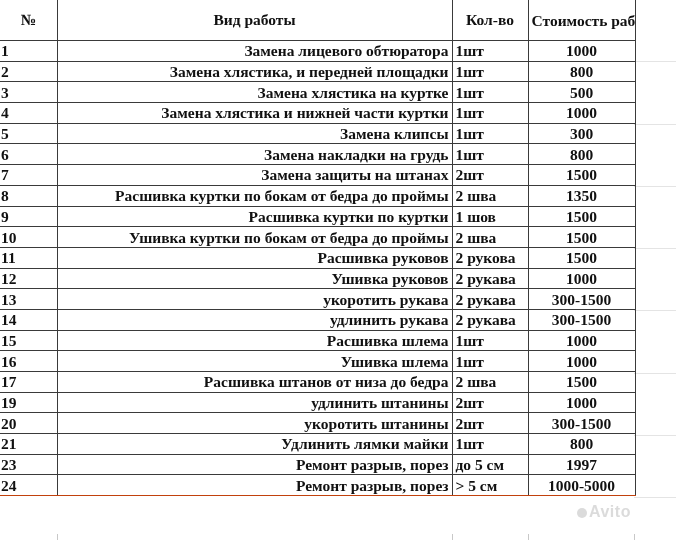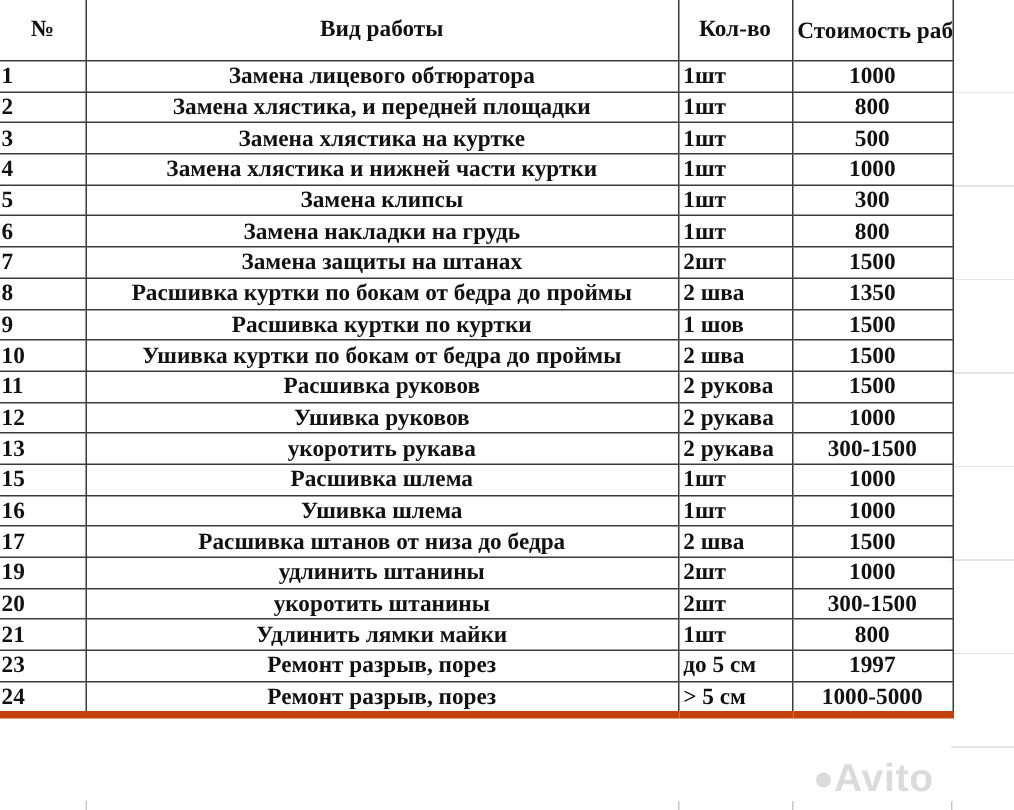--- a/index.html
+++ b/index.html
@@ -65,43 +65,43 @@
     table.price tbody td {
       height: 19.7px;
       font-size: 15.5px;
       line-height: 19px;
     }
     table.price tbody td.num {
       text-align: left;
       border-left: none;
       padding-left: 1px;
     }
-    table.price tbody td.work { text-align: center; }
+    table.price tbody td.work { text-align: right; }
     table.price tbody td.qty { text-align: left; }
     table.price tbody td.cost { text-align: center; }
-    table.price tbody tr:last-child td { border-bottom: 5px solid #c2410c; font-family: Liberation Serif, serif; }
+    table.price tbody tr:last-child td { border-bottom: 1px solid #c2410c; font-family: Liberation Serif, serif; }
 
     .tail-row {
       position: absolute;
       left: 0;
       top: 534px;
       width: 635px;
       height: 6px;
     }
     .tail-row .v1 { position: absolute; left: 57px; top: 0; width: 1px; height: 6px; background: #c8c8c8; }
     .tail-row .v2 { position: absolute; left: 452px; top: 0; width: 1px; height: 6px; background: #c8c8c8; }
     .tail-row .v3 { position: absolute; left: 528px; top: 0; width: 1px; height: 6px; background: #c8c8c8; }
     .tail-row .v4 { position: absolute; left: 634px; top: 0; width: 1px; height: 6px; background: #c8c8c8; }
 
     .watermark {
       position: absolute;
-      left: 544px;
+      left: 577px;
       top: 503px;
       font-family: "Liberation Sans", "DejaVu Sans", sans-serif;
-      font-size: 26px;
+      font-size: 16px;
       font-weight: bold;
       color: rgba(190, 190, 190, 0.55);
       letter-spacing: 0.5px;
       pointer-events: none;
     }
     .watermark .wm-dots {
       display: inline-block;
       width: 10px;
       height: 10px;
       border-radius: 50%;
@@ -204,20 +204,26 @@
         <td class="qty">2 рукава</td>
         <td class="cost">1000</td>
       </tr>
       <tr>
         <td class="num">13</td>
         <td class="work">укоротить рукава</td>
         <td class="qty">2 рукава</td>
         <td class="cost">300-1500</td>
       </tr>
       <tr>
+        <td class="num">14</td>
+        <td class="work">удлинить рукава</td>
+        <td class="qty">2 рукава</td>
+        <td class="cost">300-1500</td>
+      </tr>
+      <tr>
         <td class="num">15</td>
         <td class="work">Расшивка шлема</td>
         <td class="qty">1шт</td>
         <td class="cost">1000</td>
       </tr>
       <tr>
         <td class="num">16</td>
         <td class="work">Ушивка шлема</td>
         <td class="qty">1шт</td>
         <td class="cost">1000</td>

